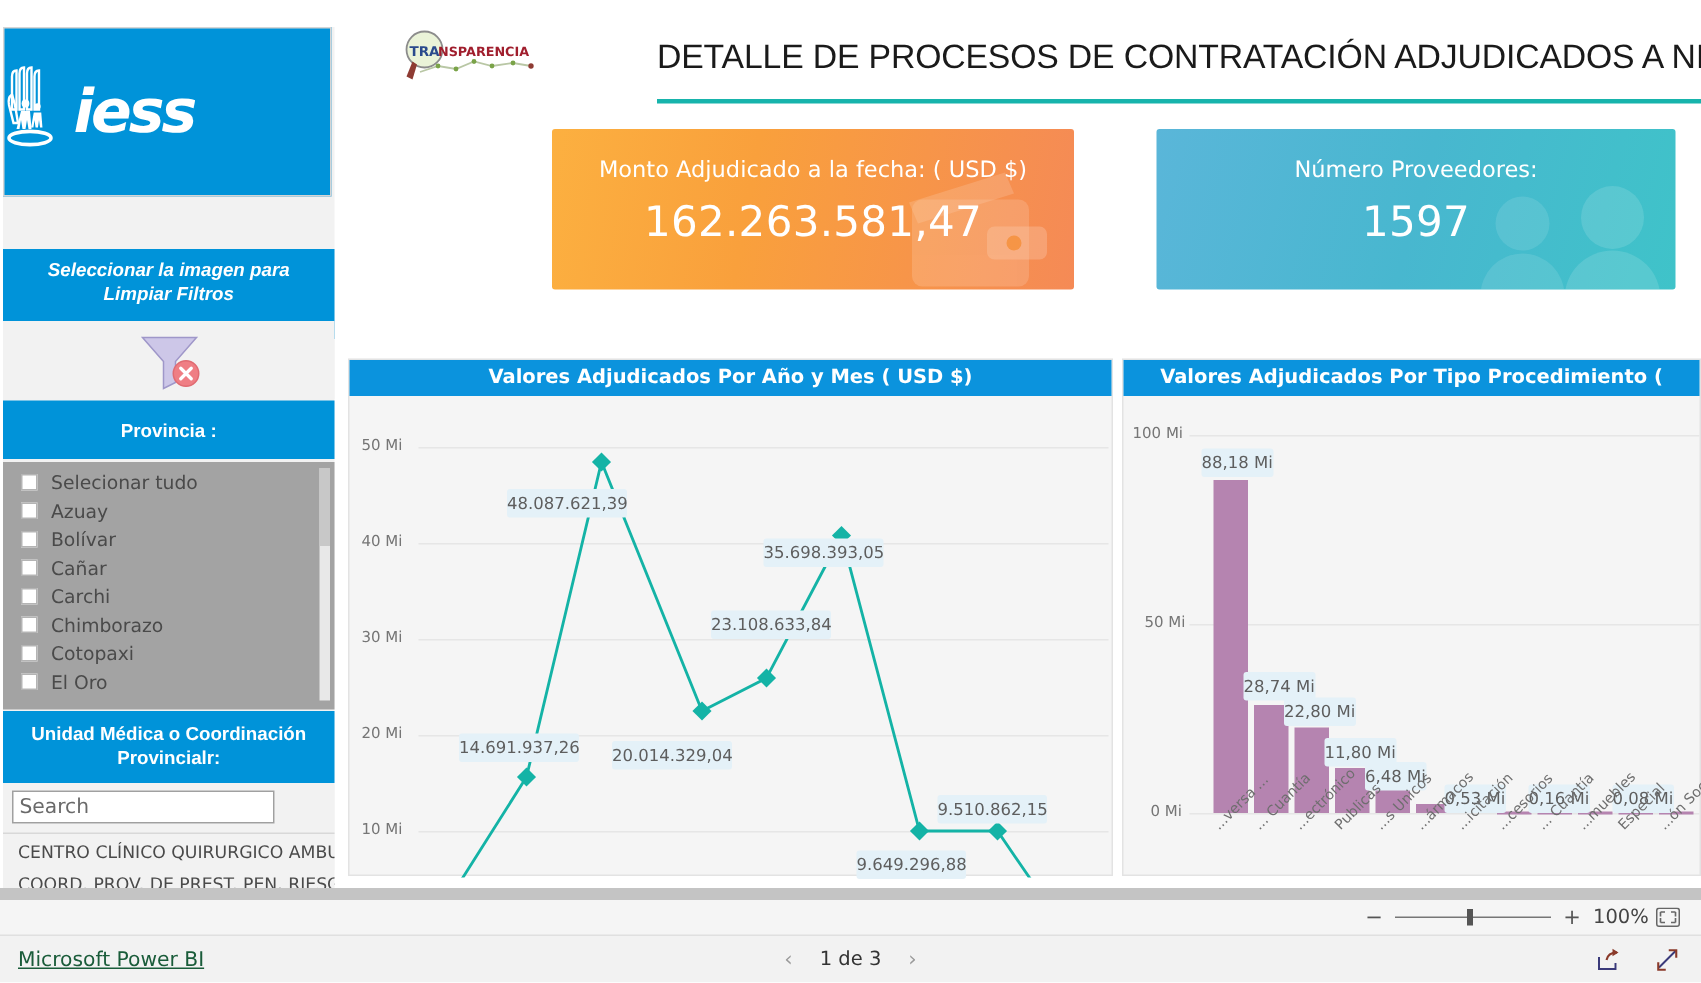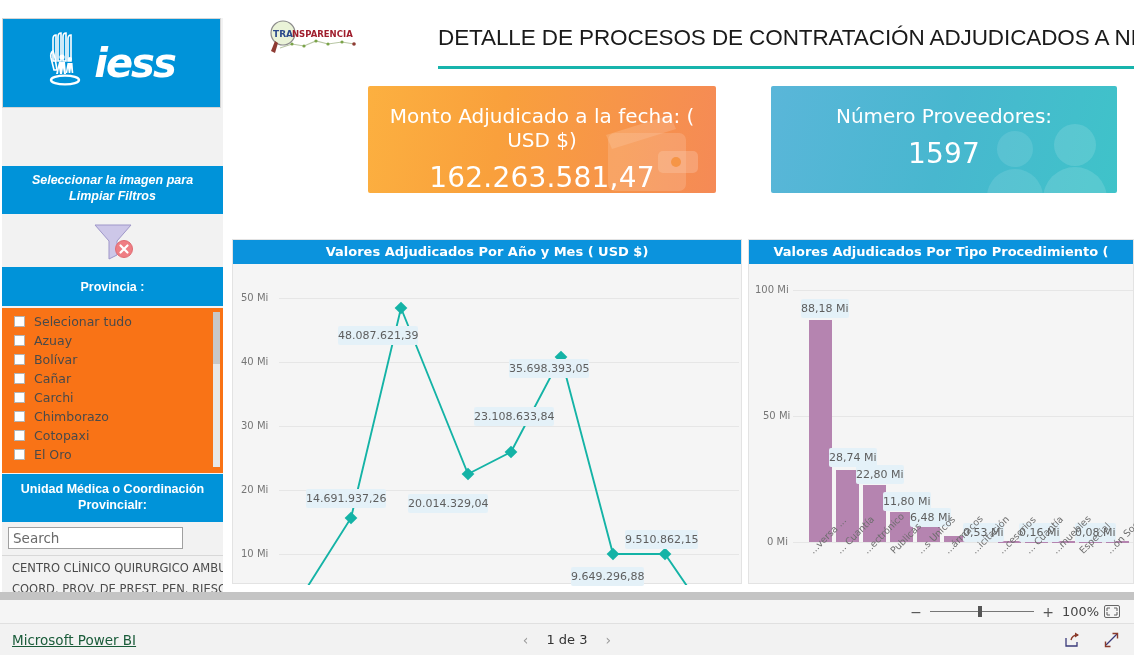--- a/index.html
+++ b/index.html
@@ -16,23 +16,23 @@
     position: absolute; left: 0; top: 0; width: 1134px; height: 592px;
     background: #ffffff; overflow: hidden;
   }
 
   
   #sidebar {
     position: absolute; left: 2px; top: 18px; width: 221px; height: 562px;
     background: #f2f2f2;
   }
   .logo-box {
-    position: absolute; left: 0px; top: 0px; width: 219px; height: 90px;
+    position: absolute; left: 0px; top: 0px; width: 219px; height: 113px;
     background: #0093d9; border: 1px solid #d5d5d5;
-    display: flex; align-items: center; justify-content: center;
+    display: flex; align-items: center; justify-content: flex-start;
   }
   .logo-inner { display: flex; align-items: center; gap: 2px; }
   .logo-mark { width: 44px; height: 64px; }
   .logo-word {
     color: #ffffff; font-weight: 900; font-size: 40px;
     letter-spacing: -2px; font-style: italic;
     font-family: "DejaVu Sans", sans-serif;
   }
   .panel-header {
     position: absolute; left: 0; width: 221px;
@@ -41,21 +41,21 @@
     line-height: 16px; padding: 6px 8px;
   }
   #hdr-clear { top: 148px; height: 60px; font-style: italic; }
   #hdr-provincia { top: 249px; height: 39px; display:flex; align-items:center; justify-content:center;}
   .filter-img-box {
     position: absolute; left: 0; top: 196px; width: 221px; height: 52px;
     background: #f2f2f2; display: flex; align-items: center; justify-content: center;
   }
   #prov-list {
     position: absolute; left: 0; top: 290px; width: 221px; height: 165px;
-    background: #f97316; overflow: hidden; padding-top: 4px;
+    background: #a3a3a3; overflow: hidden; padding-top: 4px;
   }
   .chk-row {
     display: flex; align-items: center; gap: 9px;
     height: 19px; padding-left: 12px; font-size: 12.5px; color: #4a4a4a;
     font-family: "DejaVu Sans", sans-serif;
   }
   .chk-box {
     width: 11px; height: 11px; border: 1px solid #b4b4b4; background: #fff;
     flex: 0 0 auto;
   }
@@ -110,21 +110,21 @@
   #kpi-monto {
     left: 368px; top: 86px; width: 348px; height: 107px;
     background: linear-gradient(100deg, #fcb040 0%, #f9a03c 38%, #f58a56 100%);
   }
   #kpi-prov {
     left: 771px; top: 86px; width: 346px; height: 107px;
     background: linear-gradient(105deg, #5ab6d9 0%, #48b7cf 50%, #3fc3c9 100%);
   }
   .kpi-title {
     position: relative; z-index: 2; text-align: center; margin-top: 18px;
-    font-size: 20px; font-weight: 400;
+    font-size: 15px; font-weight: 400;
     font-family: "DejaVu Sans", sans-serif;
   }
   .kpi-value {
     position: relative; z-index: 2; text-align: center; margin-top: 9px;
     font-size: 28px; font-weight: 400; letter-spacing: 0.2px;
     font-family: "DejaVu Sans", sans-serif;
   }
   .kpi-art { position: absolute; right: 0; bottom: 0; z-index: 1; opacity: .5; }
 
   

